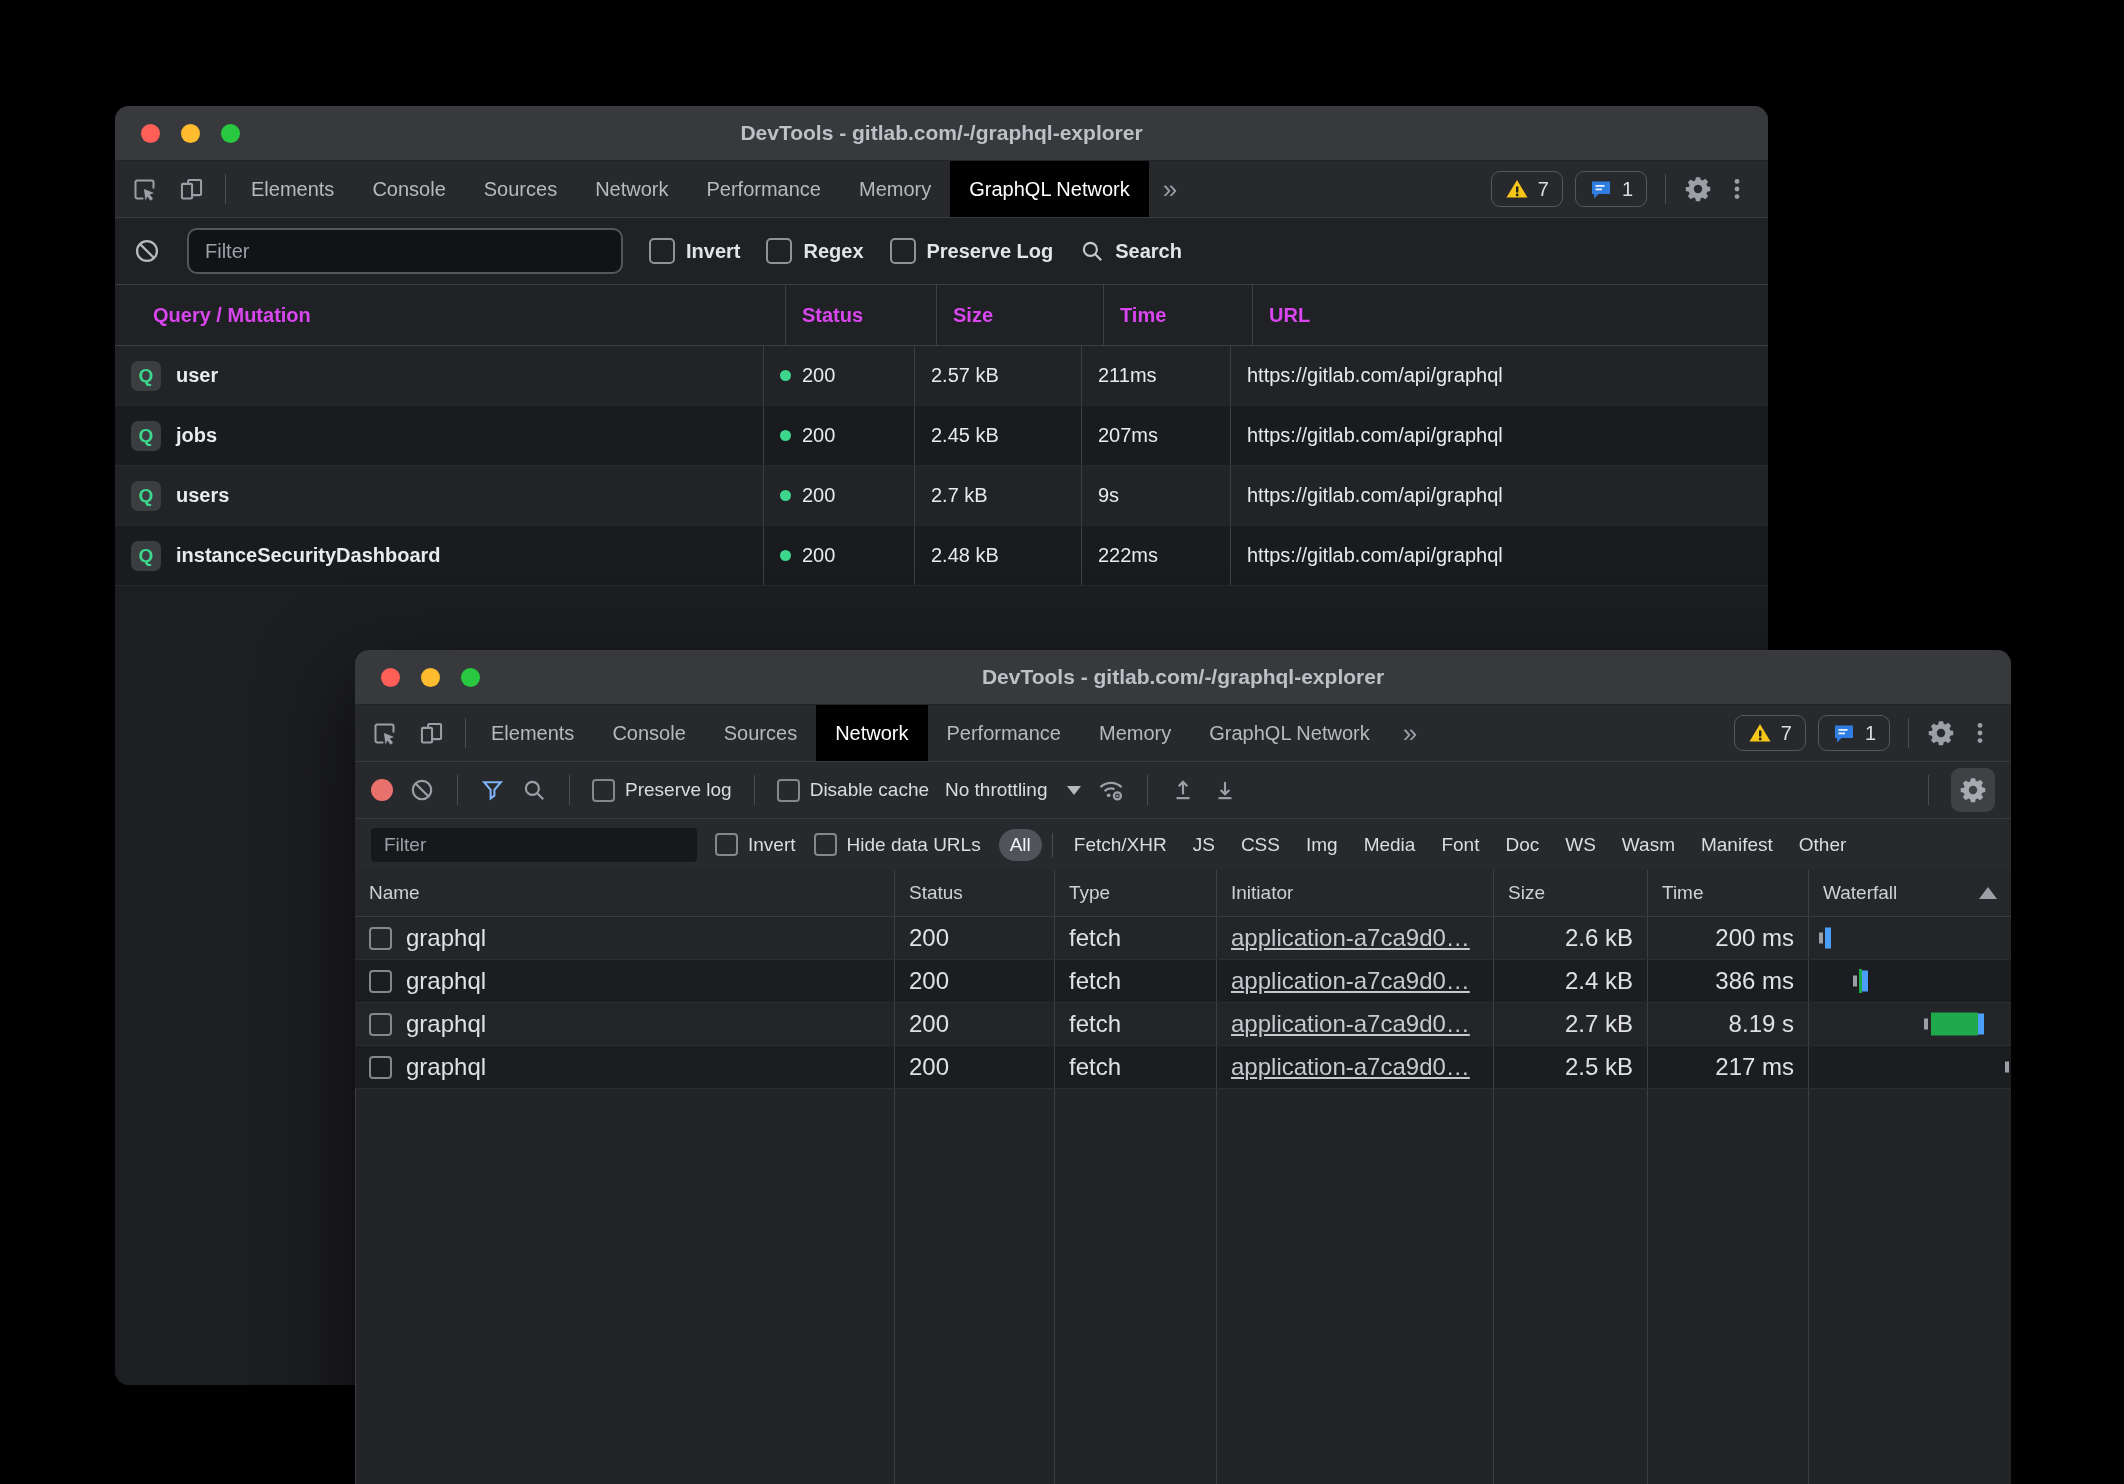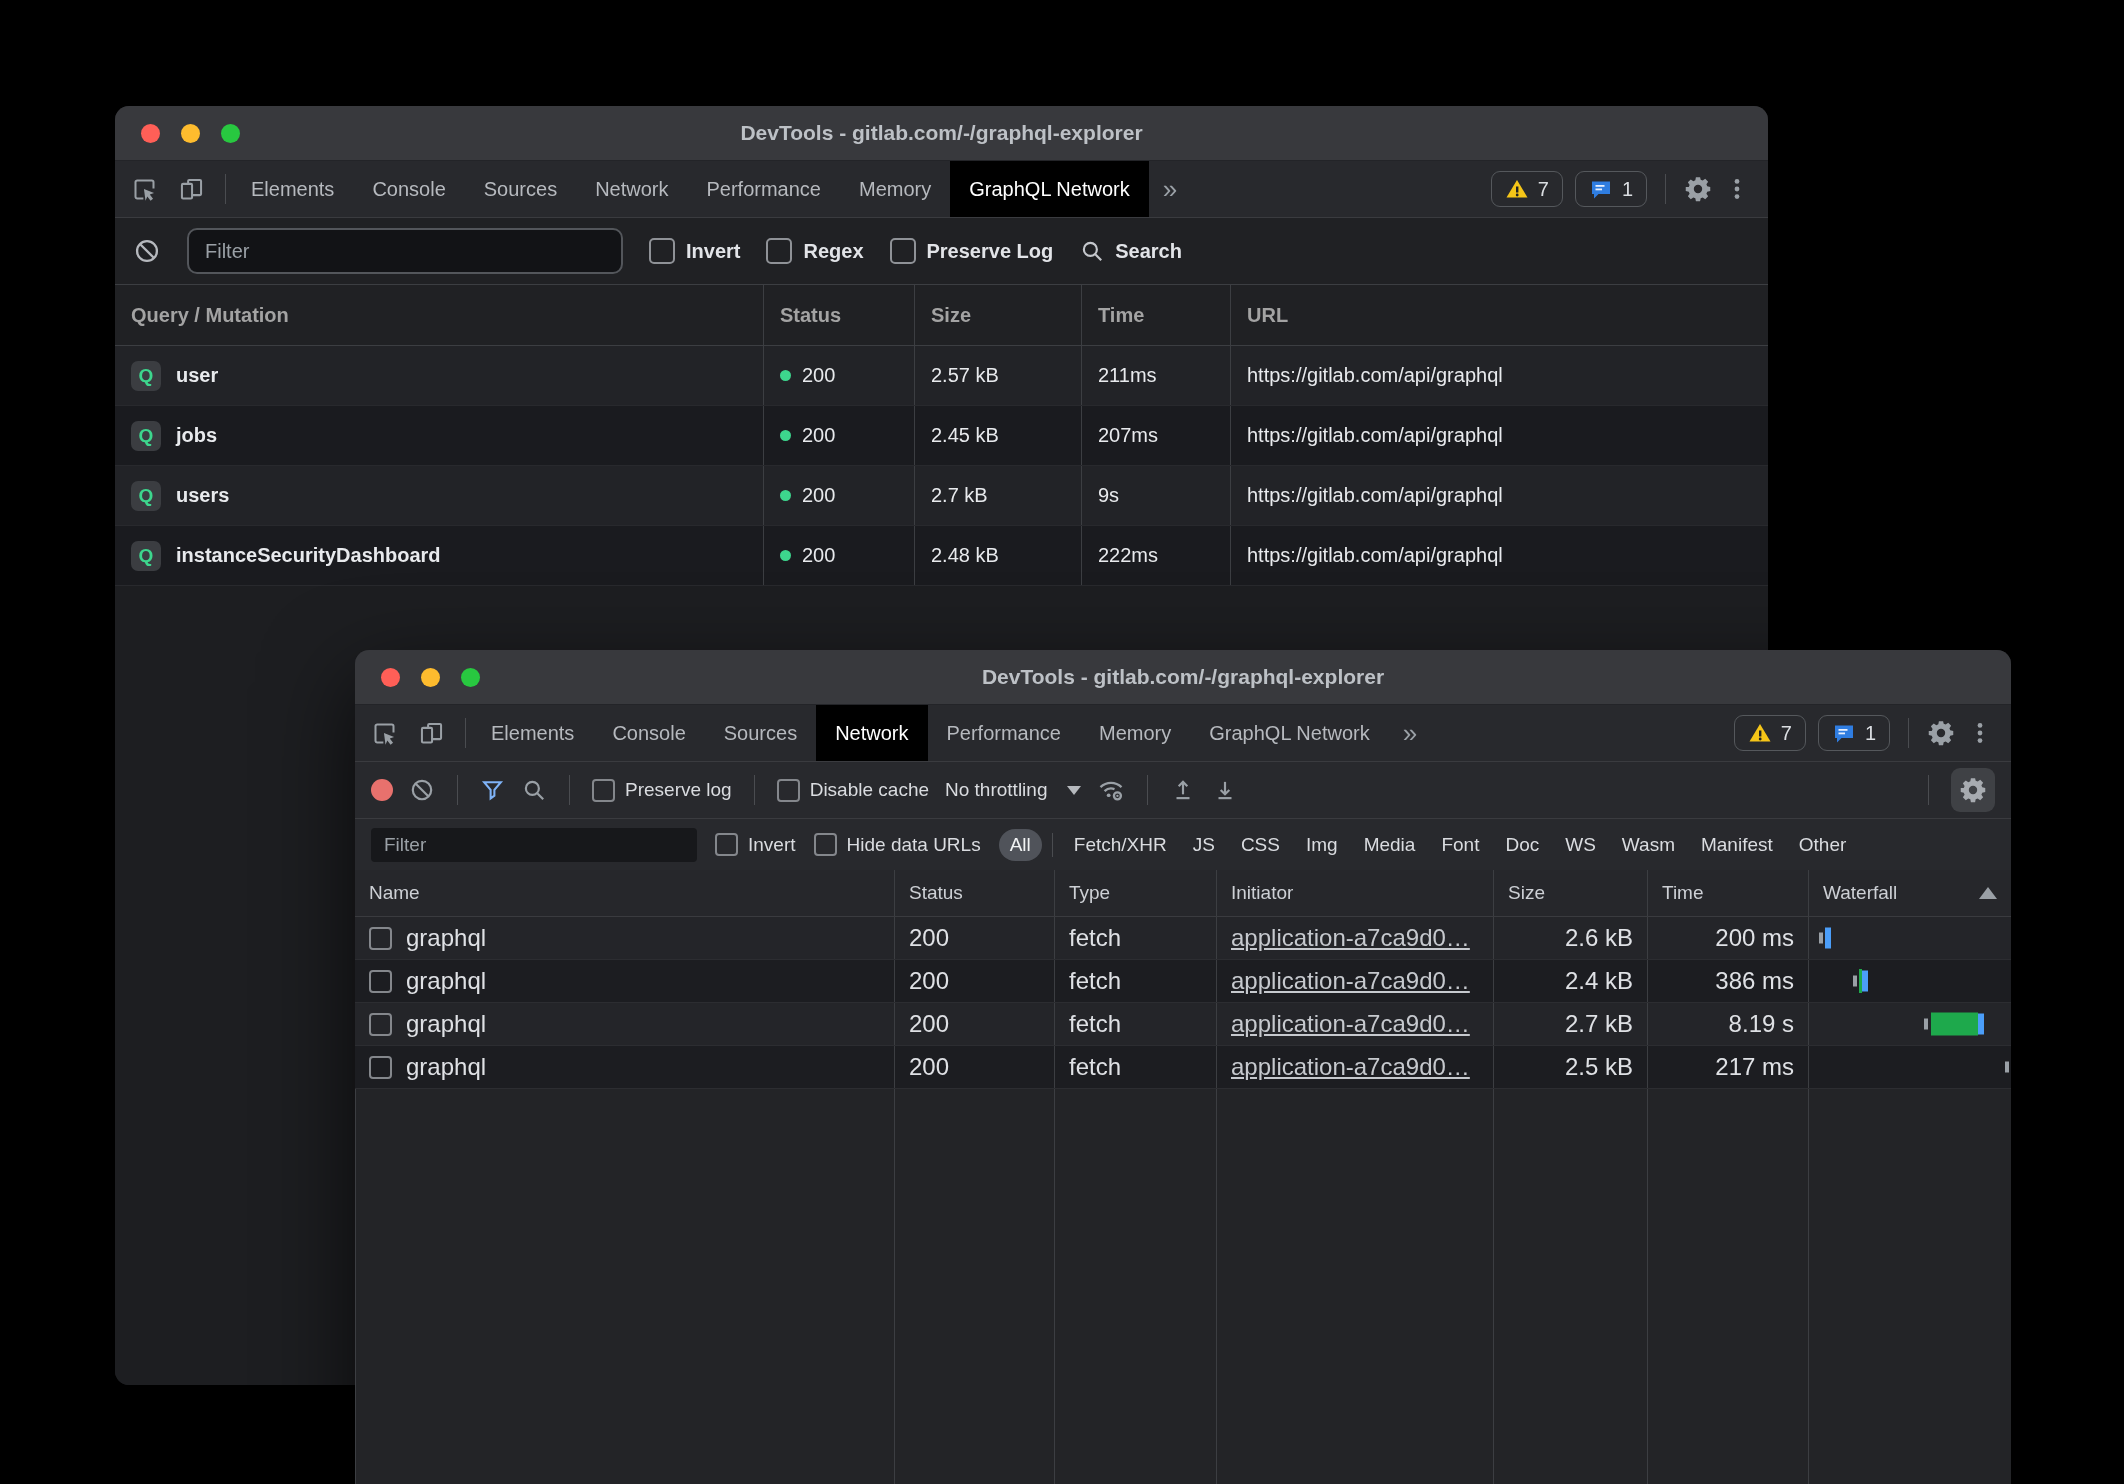--- a/index.html
+++ b/index.html
@@ -38,21 +38,21 @@
              padding:0 18px;background:#202124;}
   .input1{width:400px;height:42px;background:#121316;border:2px solid #53565b;border-radius:10px;
           color:#9aa0a6;display:flex;align-items:center;padding:0 16px;font-size:20px;}
   .searchwrap{display:flex;align-items:center;gap:10px;color:#e2e4e8;font-weight:600;font-size:20px;}
   
   .grid-b{display:grid;grid-template-columns:648px 151px 167px 149px 1fr;}
   .cell{display:flex;align-items:center;padding:0 16px;height:100%;border-left:1px solid #3c3e42;
         overflow:hidden;white-space:nowrap;}
   .cell:first-child{border-left:none;}
   .hdr-b{height:60px;min-height:60px;border-top:1px solid #3c3e42;border-bottom:1px solid #3c3e42;
-         background:#202124;color:#a3a3a3;font-weight:700;font-size:20px;}
+         background:#202124;color:#d946ef;font-weight:700;font-size:20px;padding-left:22px;}
   .row-b{height:59px;min-height:59px;color:#e8eaed;font-size:20px;border-bottom:1px solid #28292d;}
   .row-b.alt{background:#222327;}
   .row-b.dim{background:#1a1b1f;}
   .qb{width:30px;height:30px;border-radius:7px;background:#3b3d41;color:#3dd68d;font-weight:700;
       font-size:19px;display:flex;align-items:center;justify-content:center;margin-right:15px;flex:none;}
   .name-b{font-weight:700;}
   .gdot{width:11px;height:11px;border-radius:50%;background:#3dd68d;margin-right:11px;flex:none;}
   .fill-b{flex:1;background:#1d1e21;}
   
   .nettb{height:56px;min-height:56px;background:#28292d;display:flex;align-items:center;

